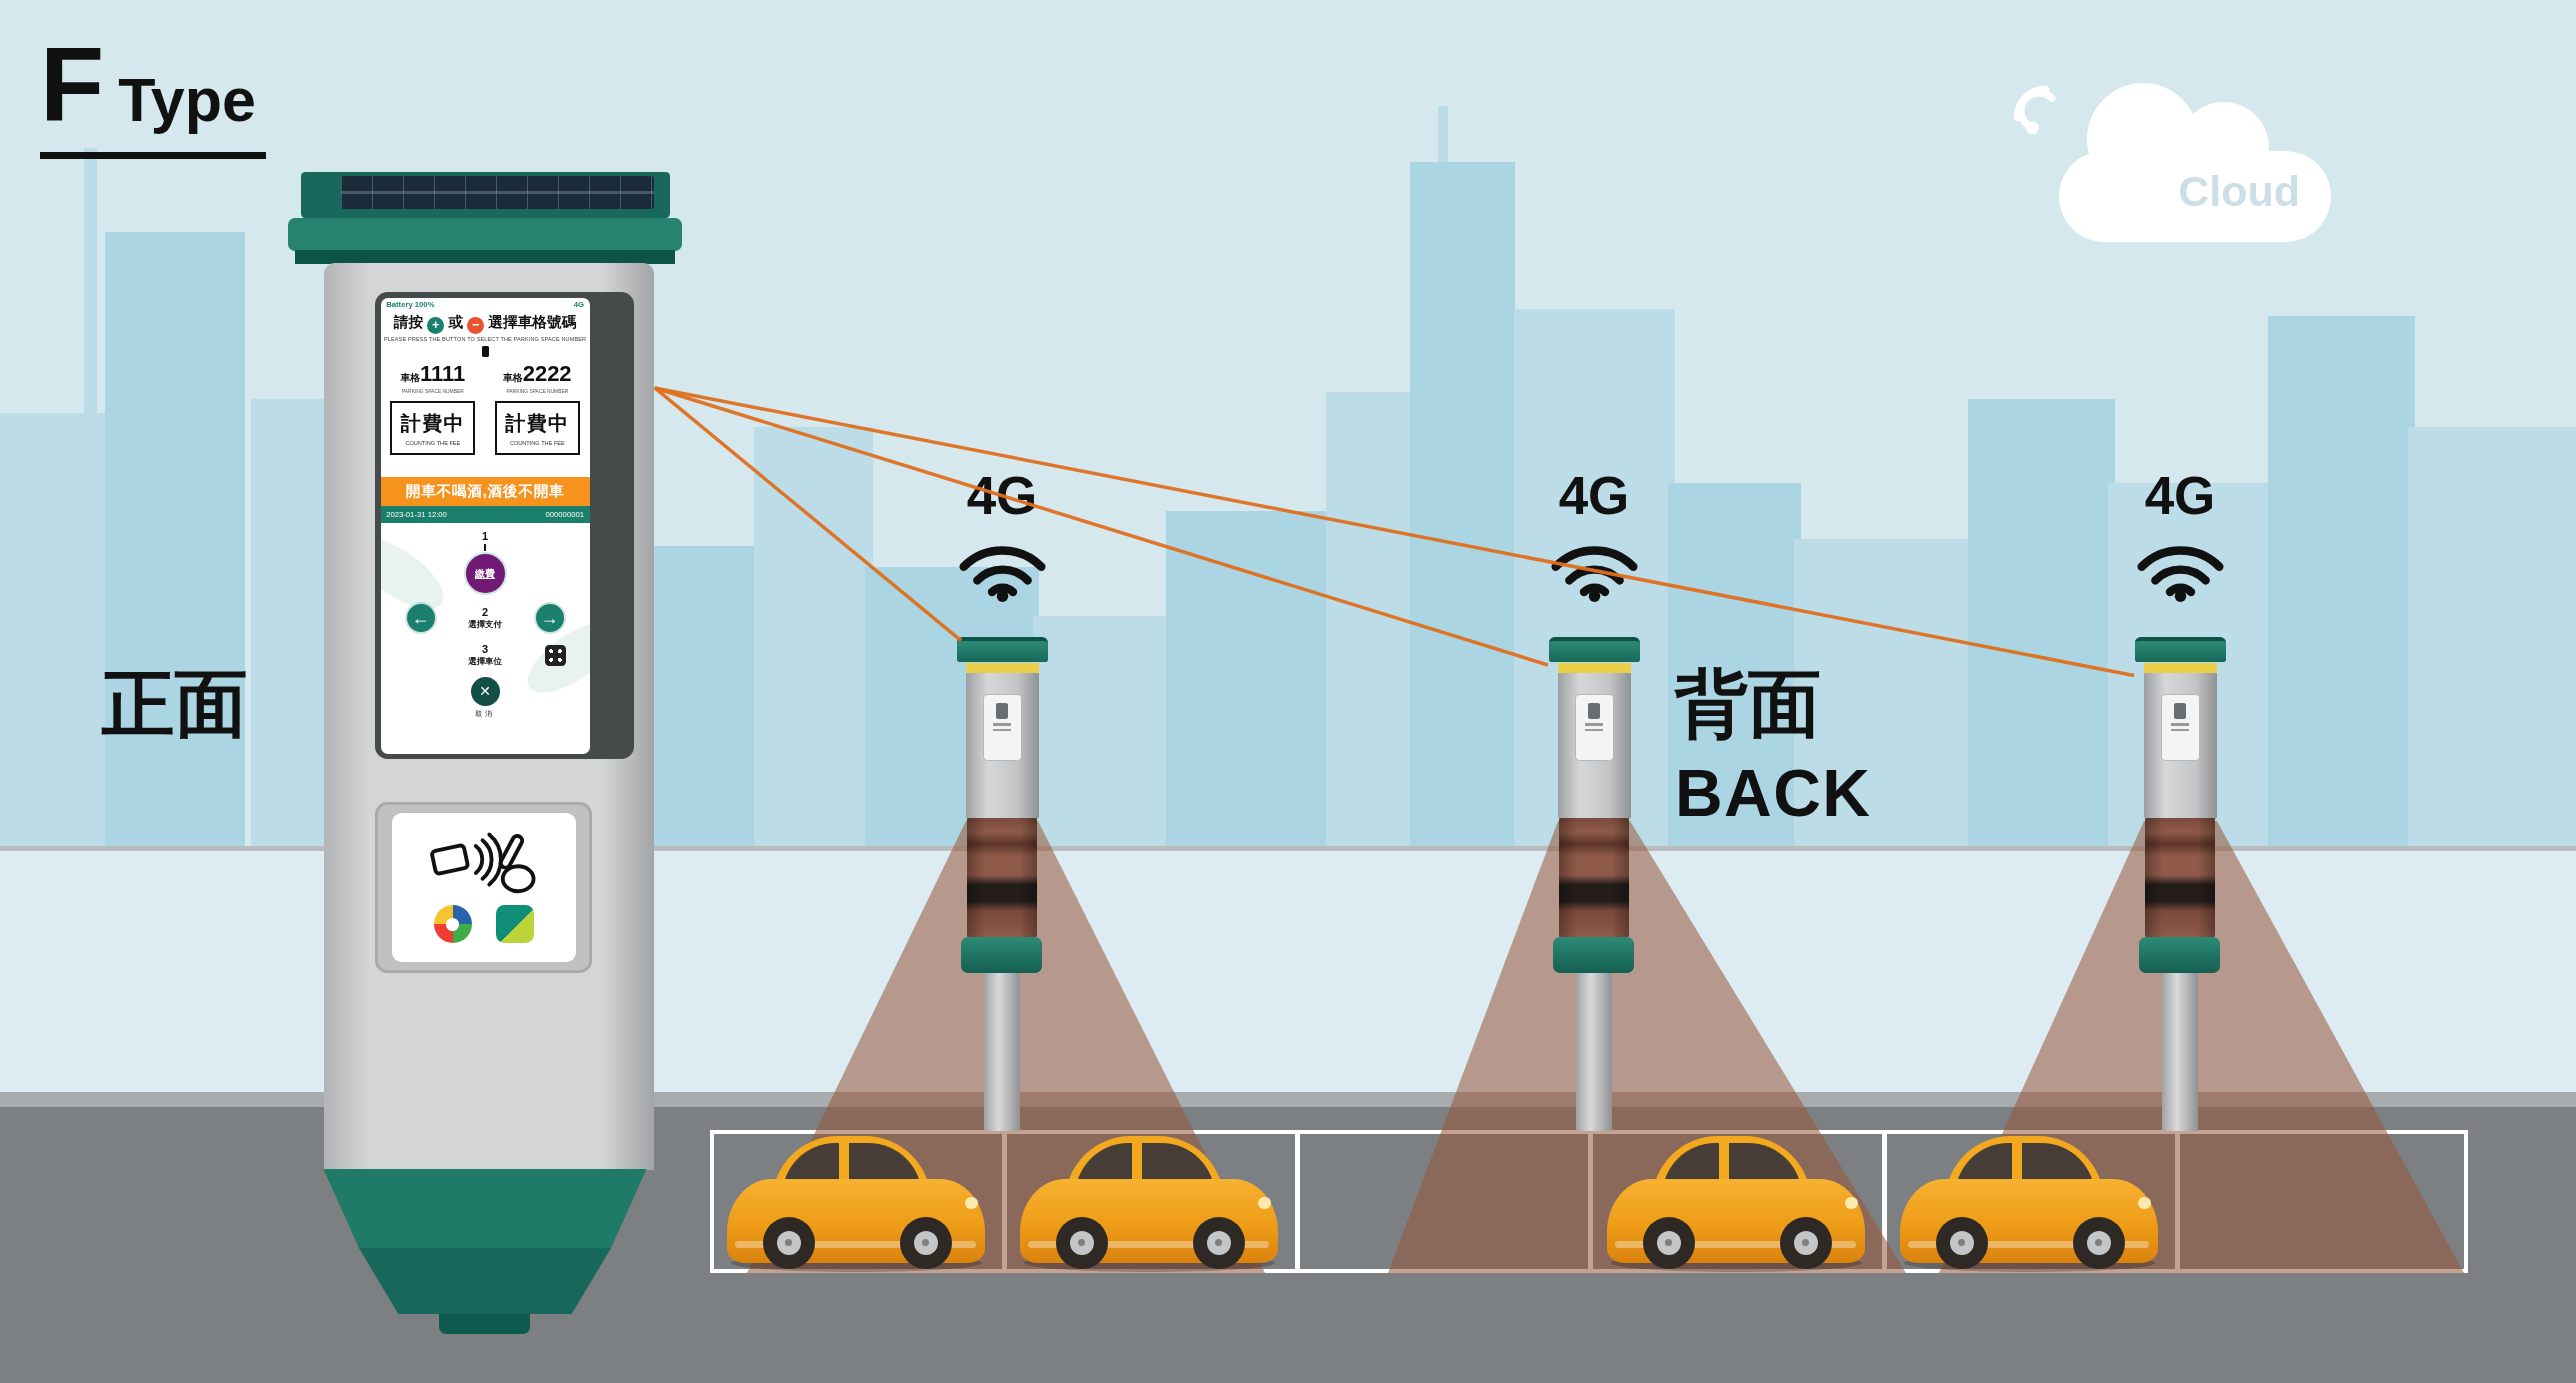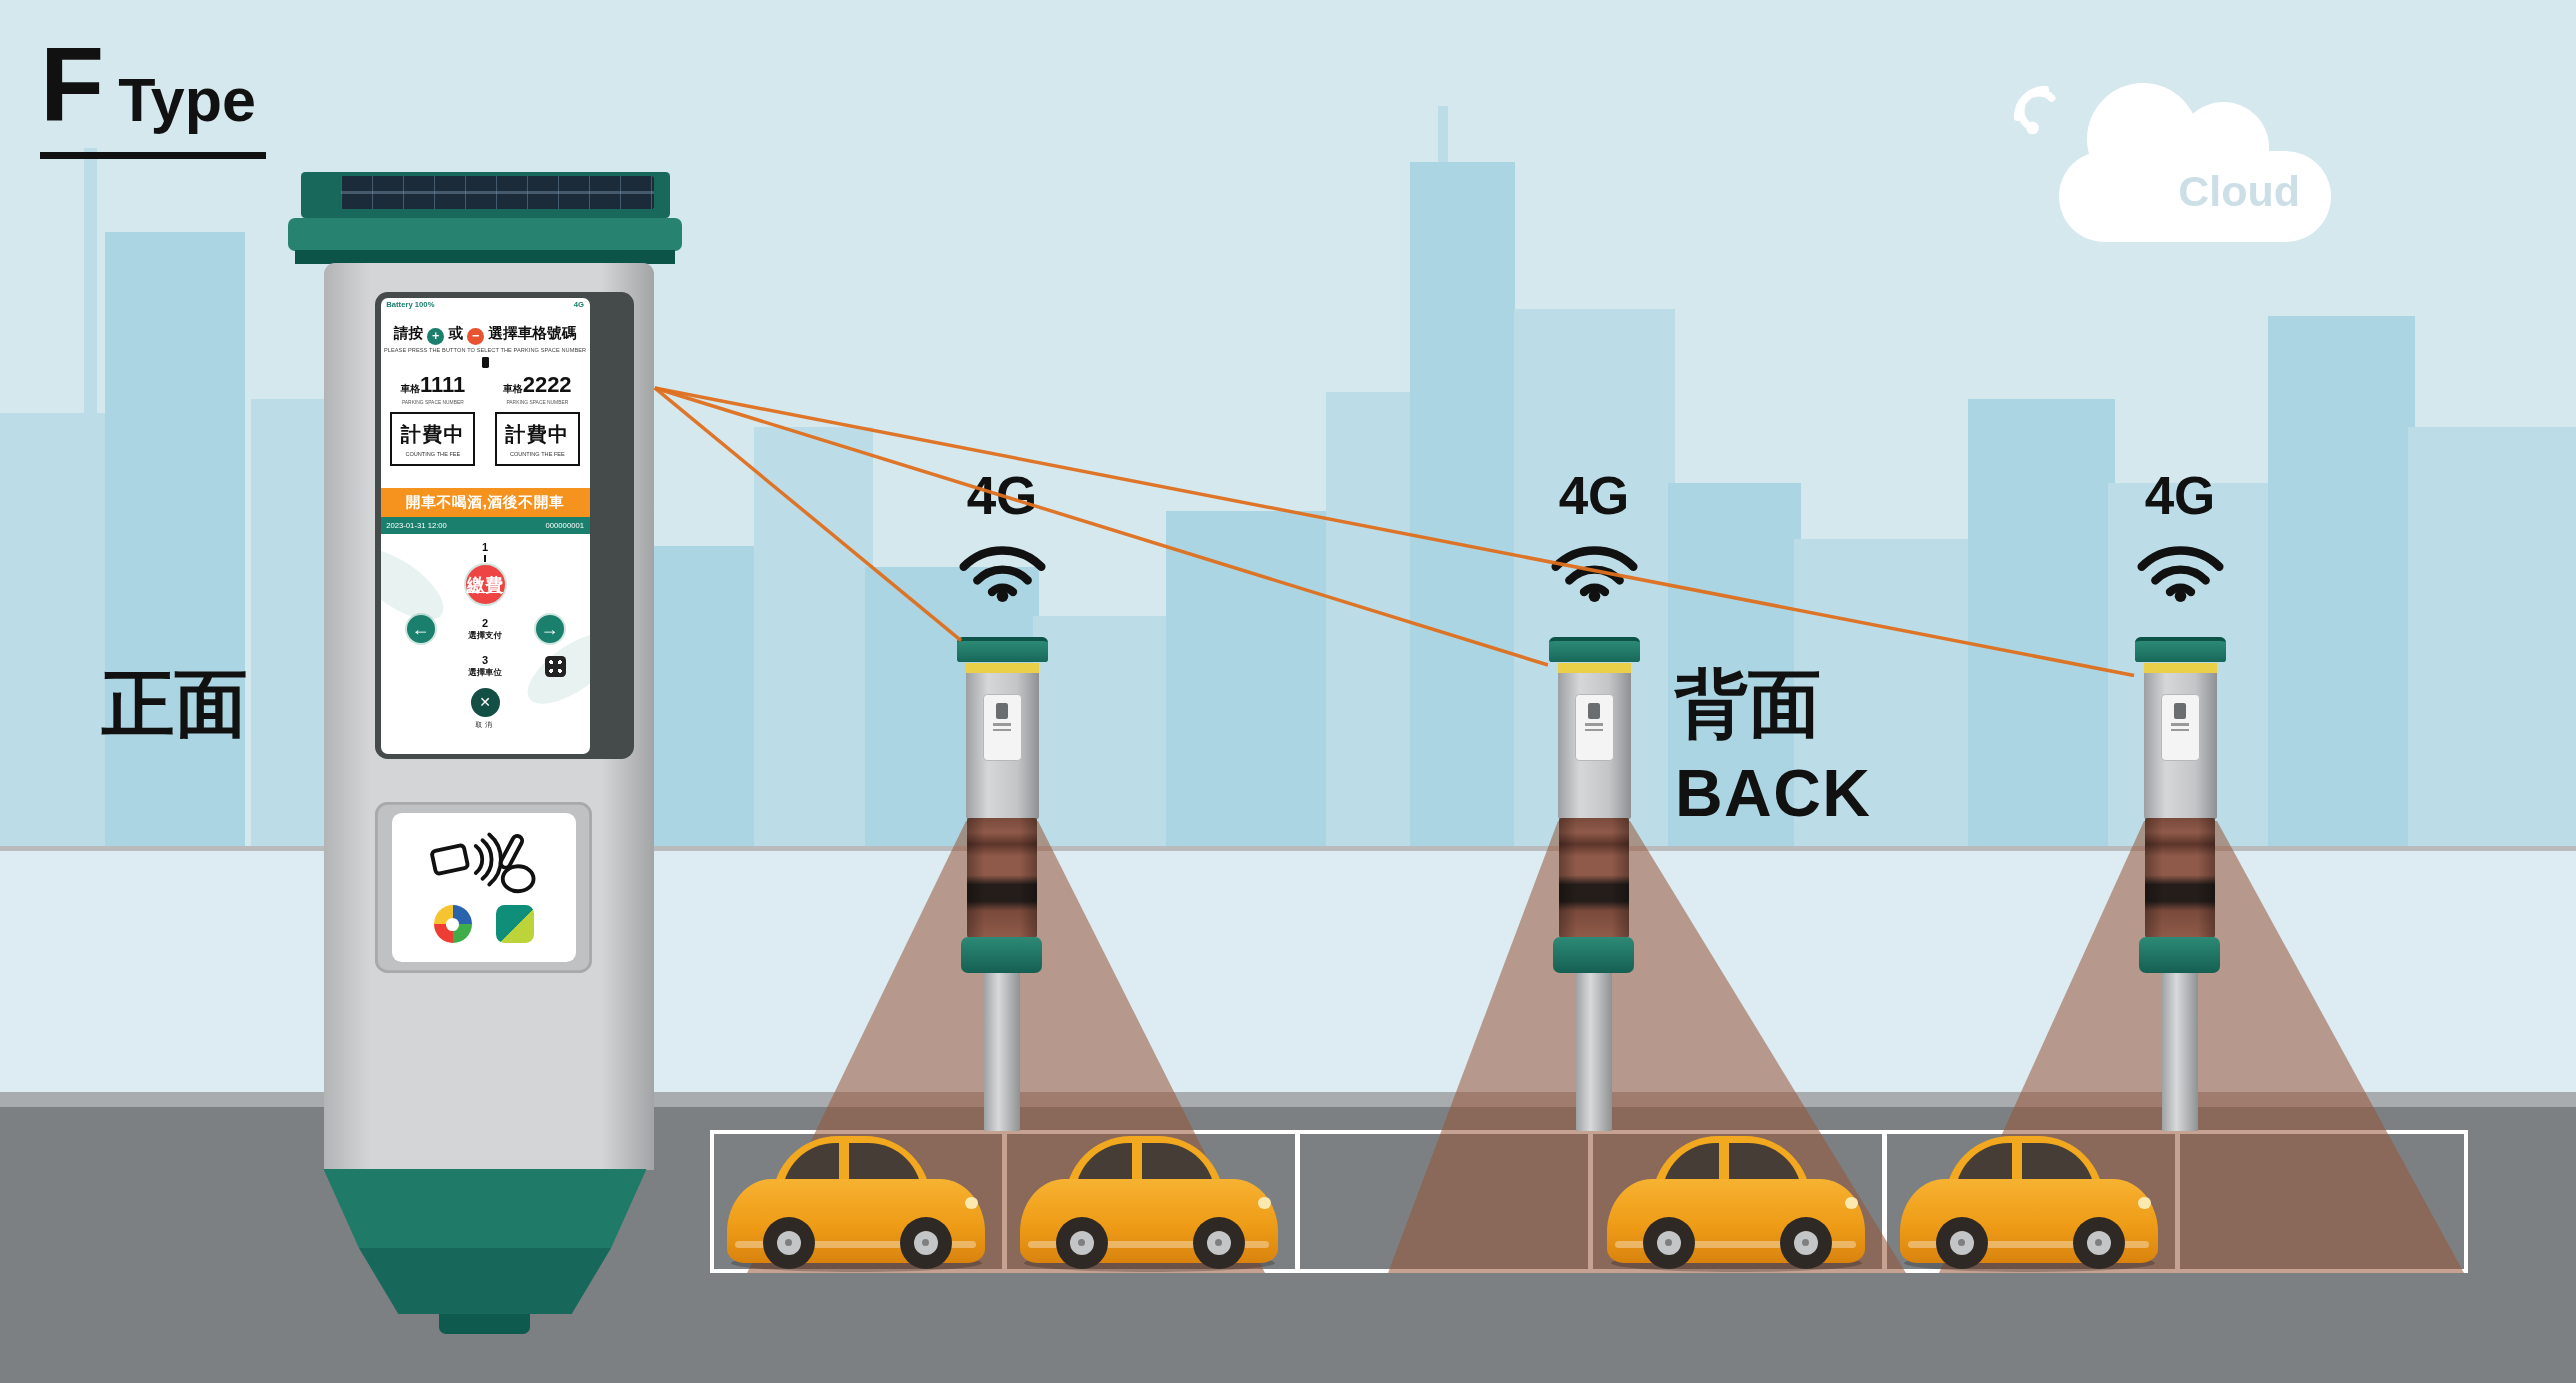--- a/index.html
+++ b/index.html
@@ -65,41 +65,41 @@
   .base1 { position:absolute; left:0; top:997px; width:394px; height:79px; background:#1f7a68;
            clip-path:polygon(9% 0, 91% 0, 82% 100%, 18% 100%); }
   .base2 { position:absolute; left:0; top:1076px; width:394px; height:66px; background:#17685a;
            clip-path:polygon(18% 0, 82% 0, 72% 100%, 28% 100%); }
   .foot { position:absolute; left:151px; top:1142px; width:91px; height:20px; background:#0f5a4e; border-radius:0 0 7px 7px; }
 
   
   .bezel { position:absolute; left:87px; top:120px; width:259px; height:467px; background:#454b4a; border-radius:12.6px; padding:5.6px; }
   .screen { width:209px; height:456px; background:#ffffff; border-radius:7px; overflow:hidden; display:flex; flex-direction:column; }
   .sbar { display:flex; justify-content:space-between; padding:2.1px 5.6px; font-size:7.7px; color:#1b7f6e; font-weight:bold; }
-  .shead { text-align:center; font-size:14.7px; font-weight:bold; color:#111; margin-top:13px; }
+  .shead { text-align:center; font-size:14.7px; font-weight:bold; color:#111; margin-top:2px; }
   .chip-ic { display:inline-block; width:17px; height:17px; line-height:17px; border-radius:50%; color:#fff; font-size:12.6px; font-weight:bold; text-align:center; vertical-align:-2.1px; }
   .chip-plus { background:#1b7f6e; }
   .chip-minus { background:#e8542f; }
   .shead-en { text-align:center; font-size:5.6px; color:#444; margin-top:2.1px; letter-spacing:0.1px; }
   .marker { width:7px; height:11px; background:#111; margin:4.2px auto 1.4px auto; border-radius:1.4px; }
   .cols { display:flex; justify-content:space-around; margin-top:2.8px; min-height:116px; }
   .col { width:96px; text-align:center; }
   .sp-line { font-size:9.8px; font-weight:bold; color:#111; }
   .sp-num { font-size:22px; font-weight:bold; margin-left:0; }
   .sp-cap { font-size:4.9px; color:#555; margin-top:1.4px; }
   .sp-box { border:2.8px solid #111; margin:7px 5.6px 0 5.6px; padding:7px 1.4px; }
   .sp-status { font-size:20px; font-weight:bold; color:#111; letter-spacing:1.4px; }
   .sp-status-en { font-size:5.6px; color:#333; margin-top:2.8px; }
   .banner { background:#f6921e; color:#fff; font-size:14.7px; font-weight:bold; text-align:center; line-height:29px; height:29px; letter-spacing:0.7px; }
   .ticker { background:#1b7f6e; color:#fff; height:17px; display:flex; justify-content:space-between; align-items:center; padding:0 5.6px; font-size:7.7px; }
   .steps { position:relative; flex:1; display:flex; flex-direction:column; align-items:center; padding-top:7px; }
   .leaf { position:absolute; width:105px; height:45px; border-radius:50%; background:rgba(31,127,110,0.10); }
   .stepnum { font-size:11px; font-weight:bold; color:#111; }
   .vline { width:2.1px; height:7px; background:#111; margin:1.4px 0; }
-  .pay-circle { width:43px; height:43px; border-radius:50%; background:#ef4444; color:#fff; font-size:18px; font-weight:bold; display:flex; align-items:center; justify-content:center; border:2.1px solid #cfe6e0;text-decoration:underline; }
+  .pay-circle { width:43px; height:43px; border-radius:50%; background:#701a75; color:#fff; font-size:10px; font-weight:bold; display:flex; align-items:center; justify-content:center; border:2.1px solid #cfe6e0;text-decoration:underline; }
   .arrow-row { display:flex; align-items:center; justify-content:space-between; width:161px; margin-top:7px; }
   .arrow-btn { width:32px; height:32px; border-radius:50%; background:#1b7f6e; color:#fff; font-size:18px; font-weight:bold; display:flex; align-items:center; justify-content:center; border:2.1px solid #cfe6e0; }
   .mid-step { text-align:center; }
   .mid-label { font-size:8.4px; font-weight:bold; color:#111; margin-top:1.4px; }
   .step3 { position:relative; width:100%; text-align:center; margin-top:8.4px; }
   .qr-ic { position:absolute; right:24px; top:2.8px; width:21px; height:21px; background:#222; border-radius:4.2px;
            background-image:radial-gradient(circle at 6.3px 6.3px,#fff 2.1px,transparent 2.1px),radial-gradient(circle at 14.7px 6.3px,#fff 2.1px,transparent 2.1px),radial-gradient(circle at 6.3px 14.7px,#fff 2.1px,transparent 2.1px),radial-gradient(circle at 14.7px 14.7px,#fff 2.1px,transparent 2.1px); }
   .close-btn { width:29px; height:29px; border-radius:50%; background:#144f46; color:#fff; font-size:14px; font-weight:bold; display:flex; align-items:center; justify-content:center; margin-top:9.8px; }
   .cancel { font-size:7px; color:#111; margin-top:2.8px; letter-spacing:2.8px; }
 

